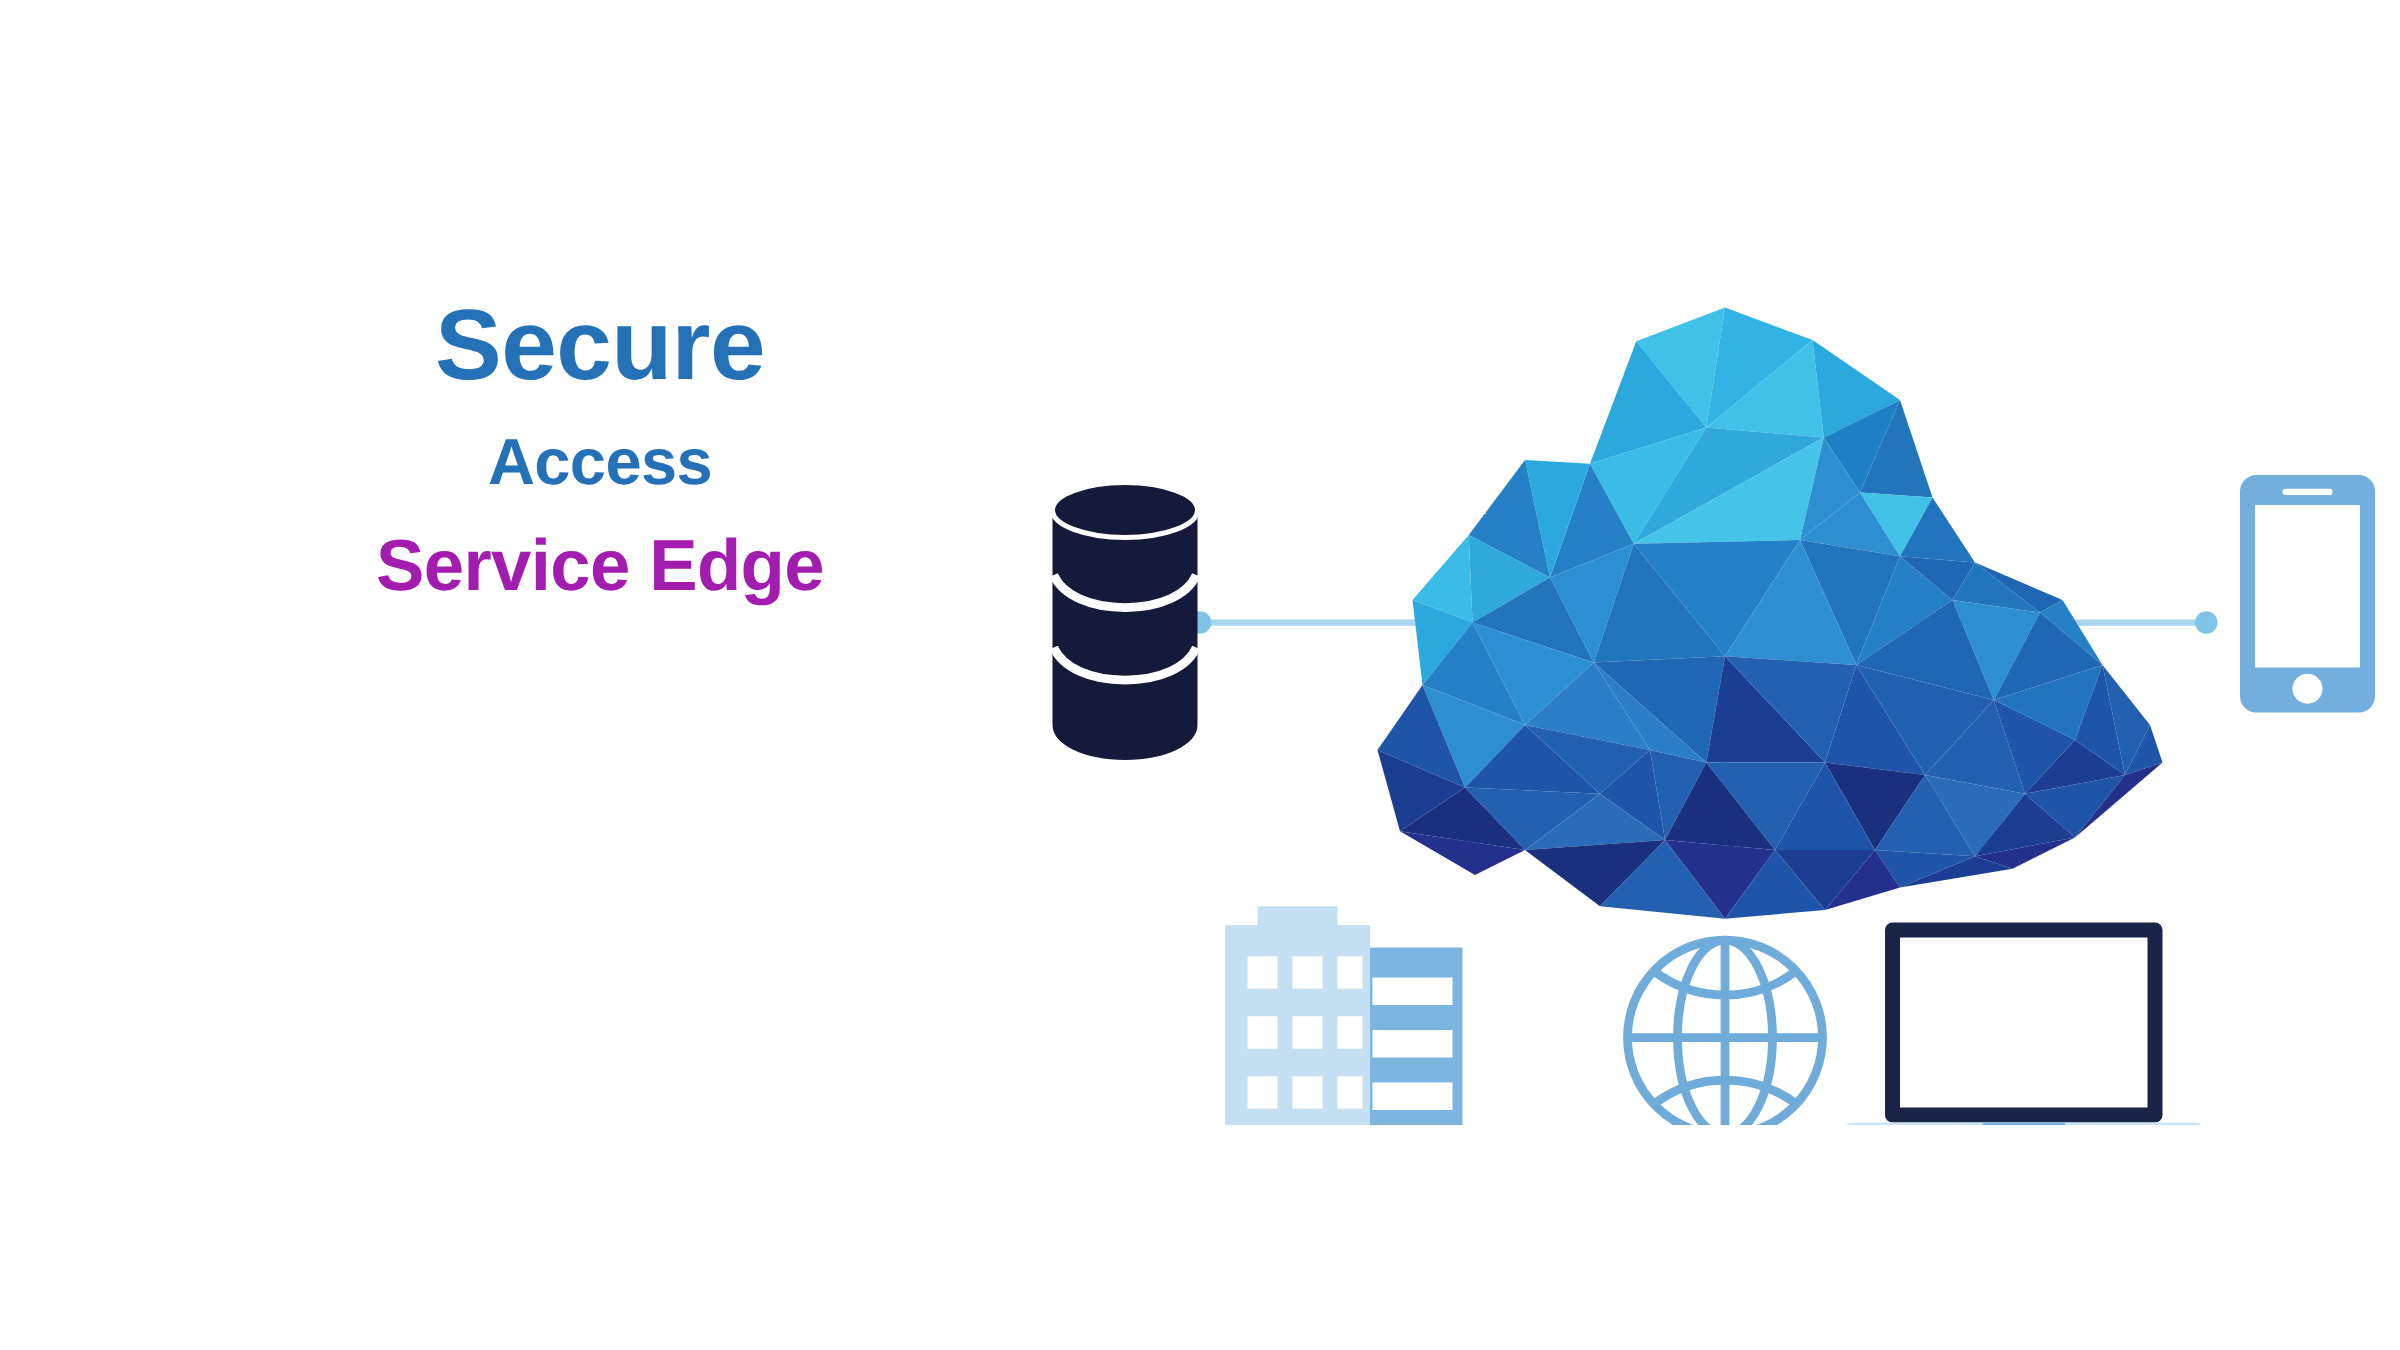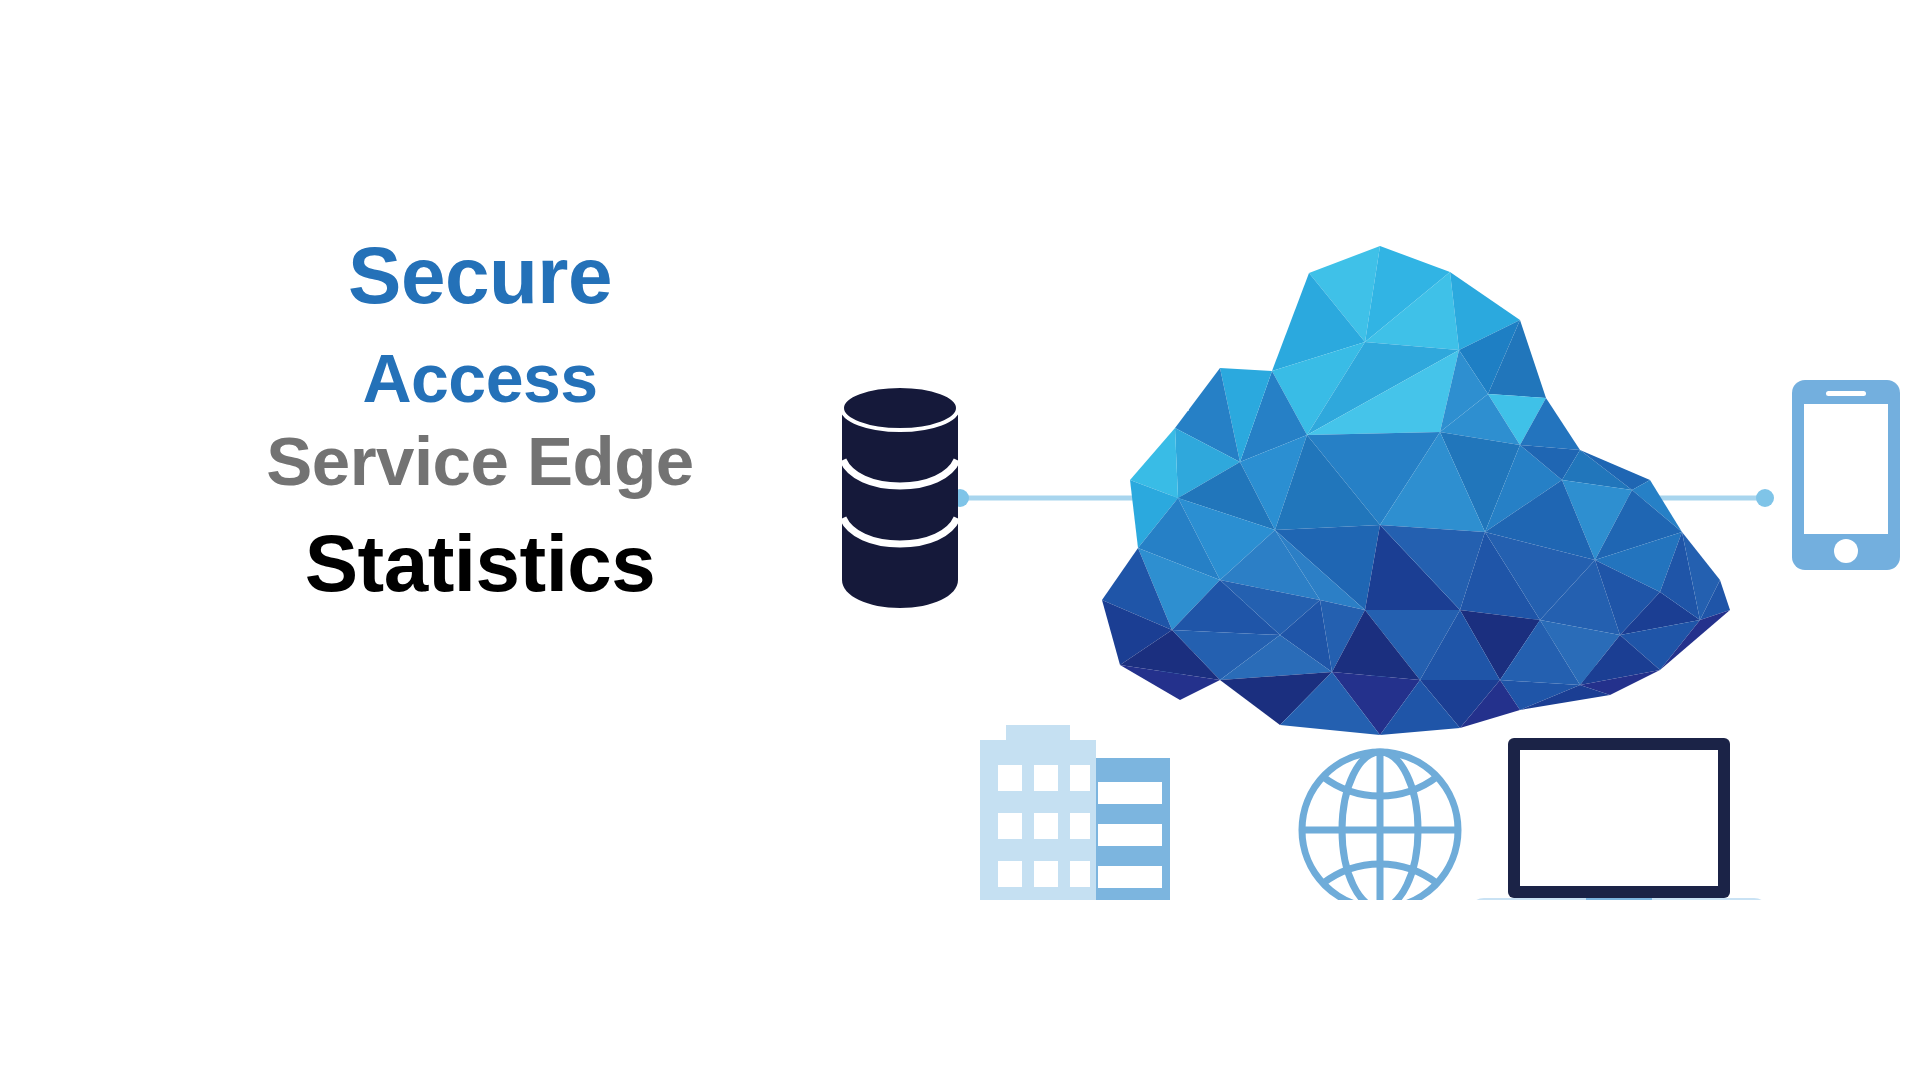--- a/index.html
+++ b/index.html
@@ -29,22 +29,22 @@
     width: 840px;
     text-align: center;
   }
   .title-line {
     display: block;
     font-weight: 700;
     letter-spacing: -0.5px;
     line-height: 1.0;
   }
   .title-line.l1 { font-size: 80px; color: #2471B8; margin-bottom: 28px; }
-  .title-line.l2 { font-size: 68px; color: #2471B8; margin-bottom: 15px; }
-  .title-line.l3 { font-size: 69px; color: #737373; margin-bottom: 28px; }
+  .title-line.l2 { font-size: 52px; color: #2471B8; margin-bottom: 28px; }
+  .title-line.l3 { font-size: 58px; color: #a21caf; margin-bottom: 18px; }
   .title-line.l4 { font-size: 80px; color: #000000; }
 
   
   .diagram {
     position: absolute;
     left: 820px;
     top: 180px;
     width: 1080px;
     height: 720px;
   }
@@ -72,21 +72,20 @@
 </style>
 </head>
 <body>
 
 <div class="canvas">
 
   <div class="title-block">
     <span class="title-line l1">Secure</span>
     <span class="title-line l2">Access</span>
     <span class="title-line l3">Service Edge</span>
-    <span class="title-line l4">Statistics</span>
   </div>
 
   <div class="diagram">
 
     <svg width="1080" height="720" viewBox="0 0 1080 720" xmlns="http://www.w3.org/2000/svg">
 
       <g stroke="#A8D5EE" stroke-width="5" fill="none" stroke-linecap="round">
         <line x1="140" y1="318" x2="400" y2="318"></line>
         <line x1="690" y1="318" x2="945" y2="318"></line>
         <line x1="460" y1="390" x2="352" y2="490"></line>

